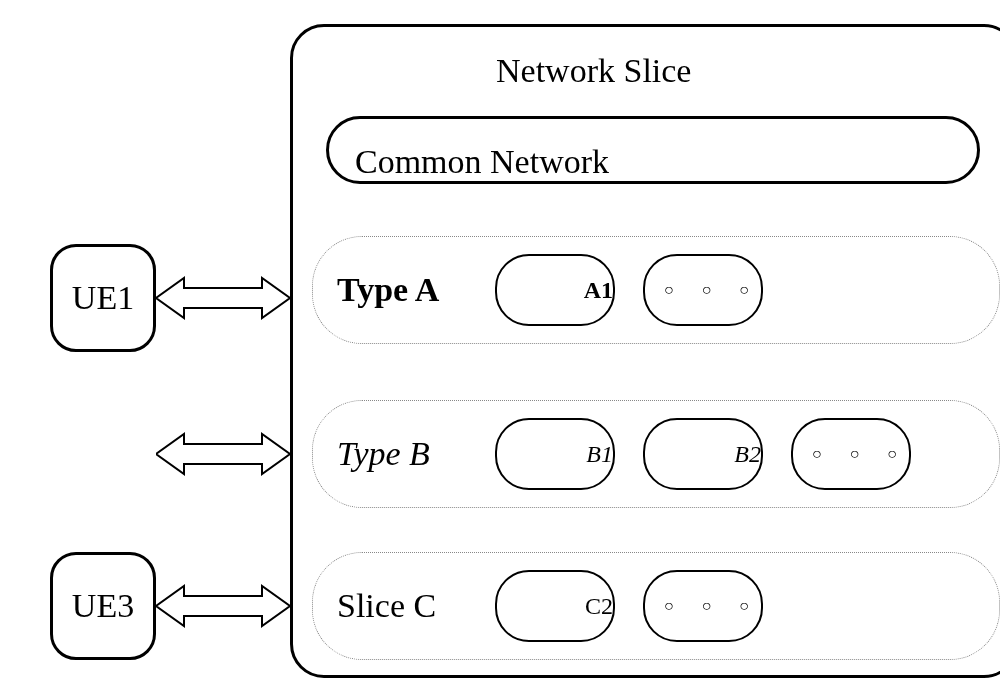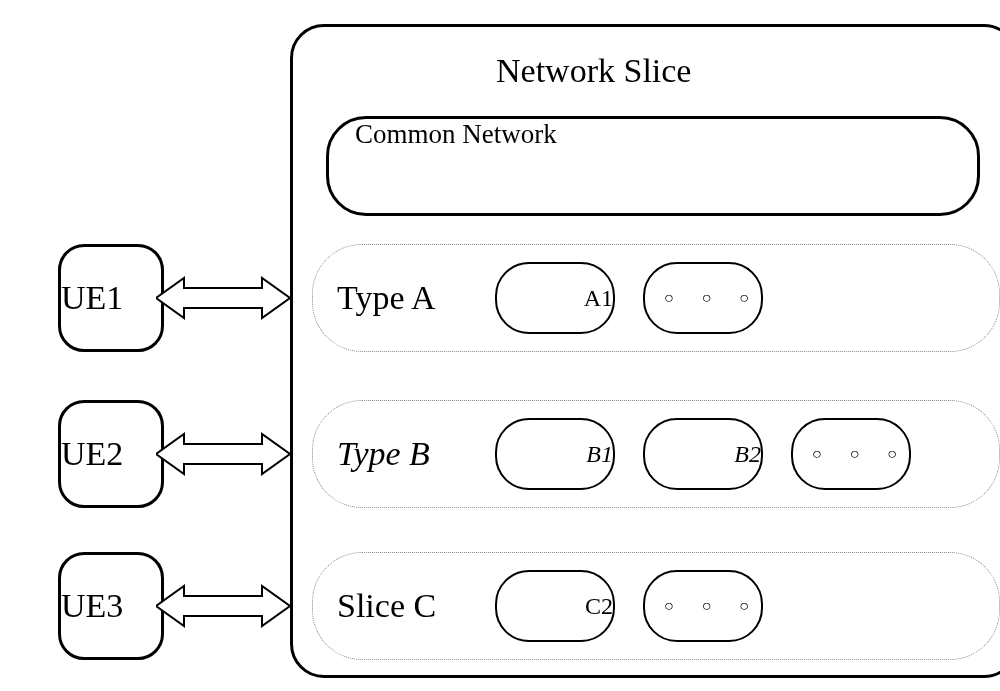--- a/index.html
+++ b/index.html
@@ -32,39 +32,39 @@
     position: absolute;
     left: 460px;
     top: 52px;
     font-size: 34px;
   }
   .common-net {
     position: absolute;
     left: 290px;
     top: 116px;
     width: 654px;
-    height: 100px;
+    height: 68px;
     border: 3px solid #000;
     border-radius: 40px;
     display: flex;
-    align-items: flex-start;
+    align-items: flex-end;
     padding-left: 26px;
-    font-size: 27px;
+    font-size: 34px;
   }
   .type-group {
     position: absolute;
     left: 276px;
     width: 688px;
     height: 108px;
     border: 1px dotted #888;
     border-radius: 50px;
     display: flex;
     align-items: center;
   }
-  .type-a { top: 244px; }
+  .type-a { top: 236px; font-weight: bold; }
   .type-b { top: 400px; font-style: italic; }
   .type-c { top: 552px; }
   .type-label {
     font-size: 34px;
     margin-left: 24px;
     width: 130px;
   }
   .pill {
     border: 2px solid #000;
     border-radius: 34px;
@@ -76,28 +76,28 @@
     justify-content: flex-end;
     font-size: 24px;
   }
   .pill.ellipsis {
     font-size: 16px;
     letter-spacing: 12px;
     padding-left: 12px;
   }
   .ue-box {
     position: absolute;
-    left: 22px;
+    left: 14px;
     width: 106px;
     height: 108px;
     border: 3px solid #000;
     border-radius: 26px;
     display: flex;
     align-items: center;
-    justify-content: flex-start;
+    justify-content: center;
     font-size: 34px;
   }
   .ue1 { top: 244px; }
   .ue2 { top: 400px; }
   .ue3 { top: 552px; }
   .darrow {
     position: absolute;
     left: 120px;
     width: 134px;
     height: 44px;
@@ -147,23 +147,20 @@
         <span>C2</span>
       </div>
     <div class="pill ellipsis">
         <span>○  ○  ○</span>
       </div>
   </div>
 
   <div class="ue-box ue1">
       <span>UE1</span>
     </div>
-  <div class="ue-box ue2">
-      <span>UE2</span>
-    </div>
   <div class="ue-box ue3">
       <span>UE3</span>
     </div>
 
   <svg class="darrow a1" viewBox="0 0 134 44">
     <polygon points="0,22 28,2 28,12 106,12 106,2 134,22 106,42 106,32 28,32 28,42" fill="#fff" stroke="#000" stroke-width="2"></polygon>
   </svg>
   <svg class="darrow a2" viewBox="0 0 134 44">
     <polygon points="0,22 28,2 28,12 106,12 106,2 134,22 106,42 106,32 28,32 28,42" fill="#fff" stroke="#000" stroke-width="2"></polygon>
   </svg>

